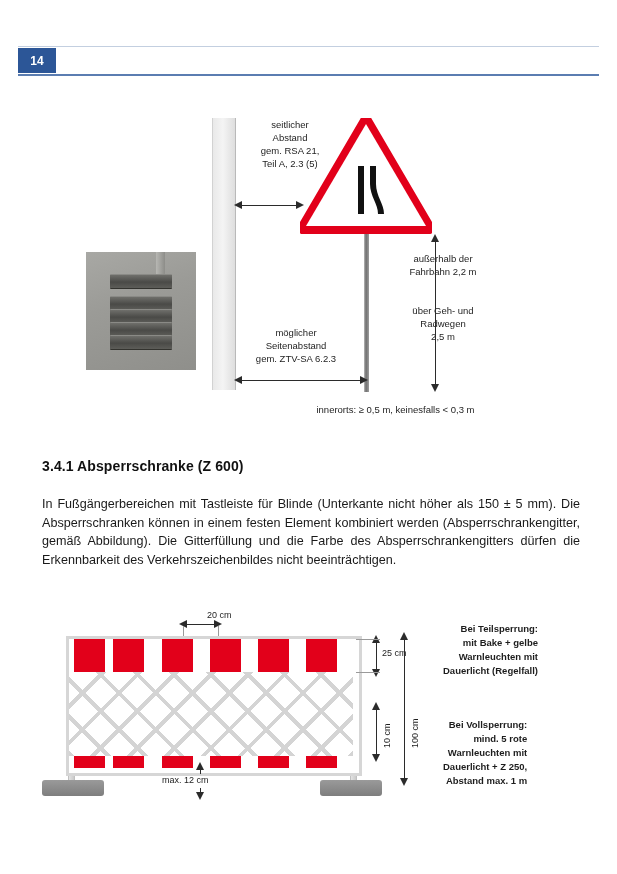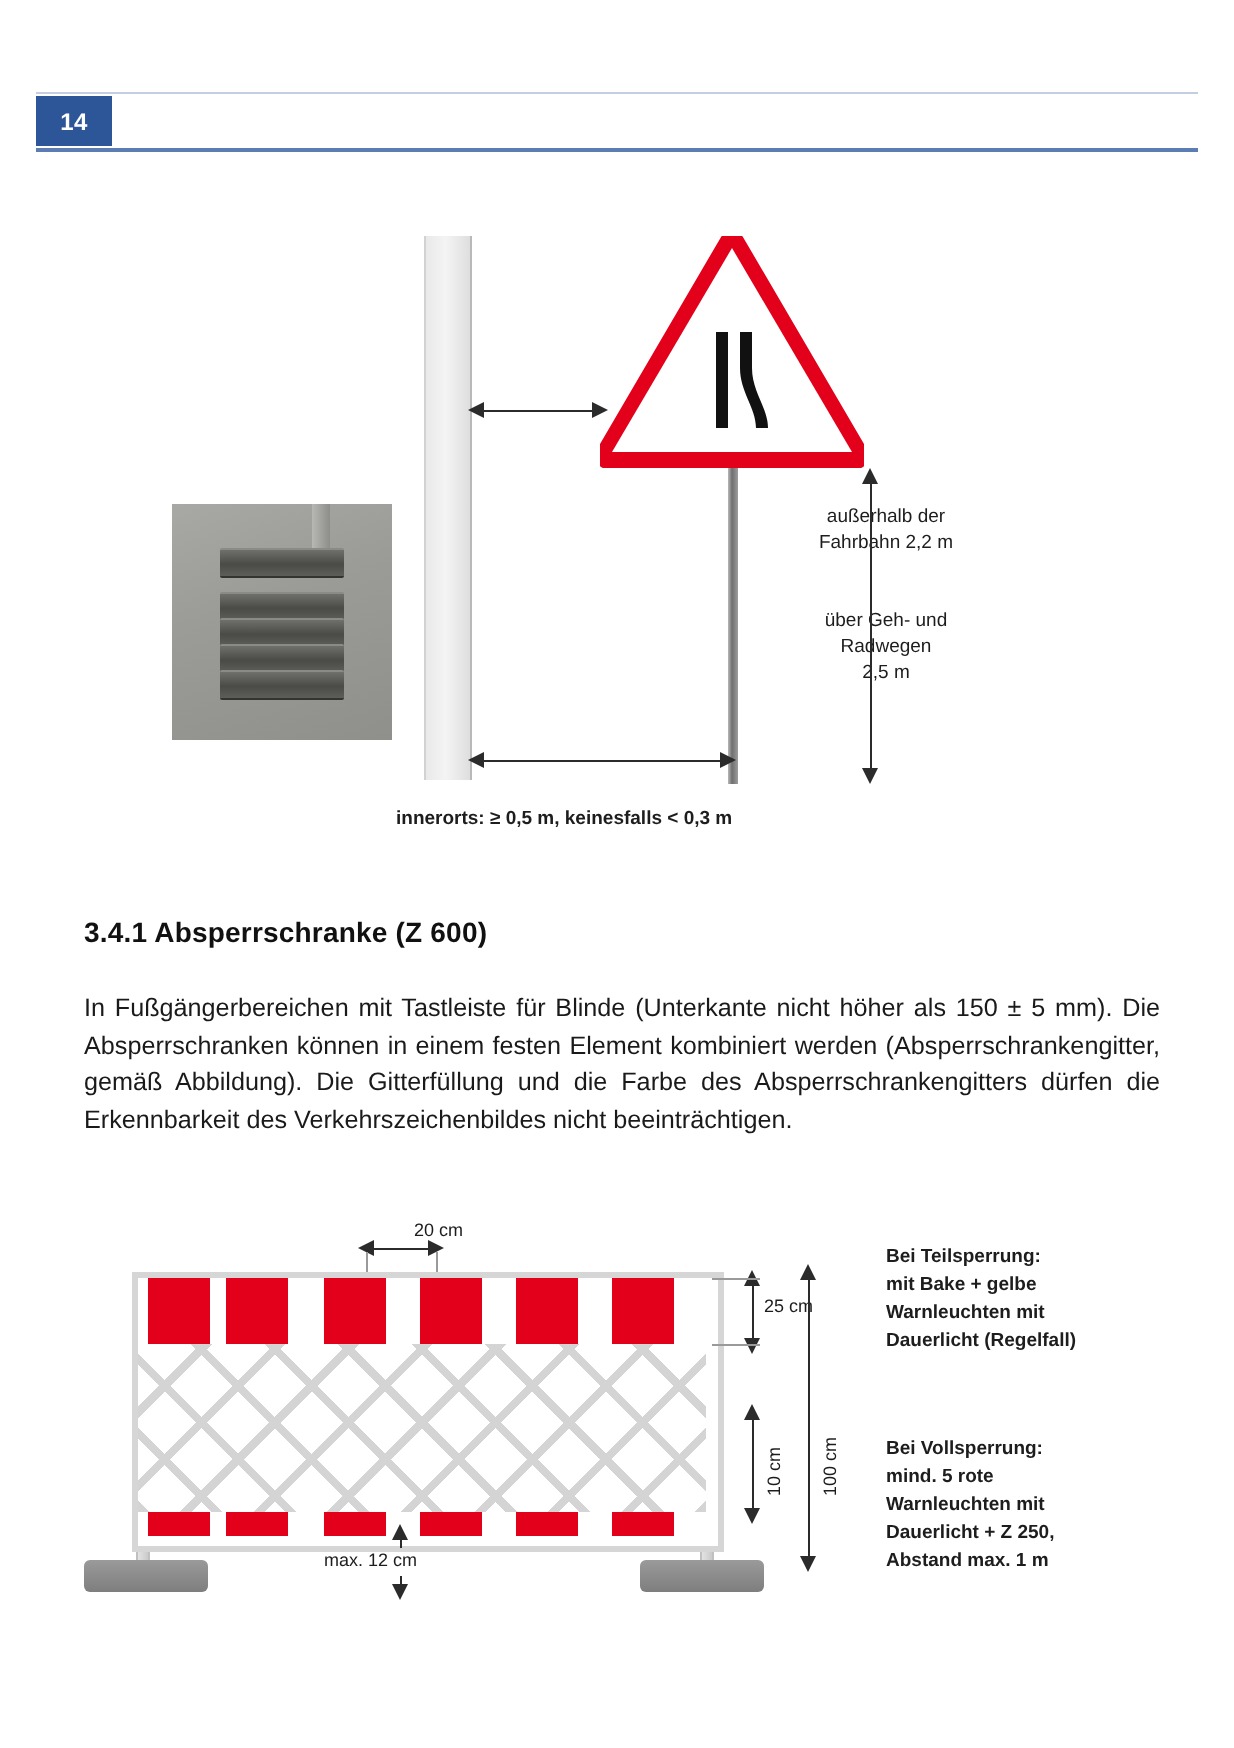--- a/index.html
+++ b/index.html
@@ -187,21 +187,22 @@
 
   
   #figure-caption {
     position: absolute;
     left: 198px;
     top: 403px;
     width: 395px;
     font-size: 9.5px;
     line-height: 13.5px;
     color: #1d1d1d;
-    font-weight: bold;
+    font-weight: normal;
+    text-align: center;
   }
   #figure-caption .it { font-style: italic; }
 
   
   #section-heading {
     position: absolute;
     left: 42px;
     top: 458px;
     font-size: 14px;
     font-weight: bold;
@@ -219,20 +220,21 @@
     text-align: justify;
   }
 
   
   #figure-barrier {
     position: absolute;
     left: 0;
     top: 608px;
     width: 617px;
     height: 210px;
+    text-align: right;
   }
   .barrier-frame {
     position: absolute;
     left: 66px;
     top: 28px;
     width: 296px;
     height: 140px;
     background: #ffffff;
     border: 3px solid #d6d6d6;
     box-sizing: border-box;
@@ -344,24 +346,31 @@
 
   <div class="sign-post"></div>
 
   <svg class="sign-tri" viewBox="0 0 132 116">
     <polygon points="66,4 128,110 4,110" fill="#ffffff" stroke="#e2001a" stroke-width="13" stroke-linejoin="round"></polygon>
     <polygon points="66,6 126,108 6,108" fill="#ffffff"></polygon>
     <path d="M58,48 L58,96 L64,96 L64,48 Z" fill="#111111"></path>
     <path d="M76,48 L76,66 C76,78 84,86 84,96 L78,96 C78,86 70,78 70,66 L70,48 Z" fill="#111111"></path>
   </svg>
 
+  <div class="lbl" style="left:236px; top:18px; width:108px; white-space:pre-line;">seitlicher
+Abstand
+gem. RSA 21,
+Teil A, 2.3 (5)</div>
   <div class="dim-h" style="left:238px; top:105px; width:62px;"></div>
   <div class="arrow-l" style="left:234px; top:101px;"></div>
   <div class="arrow-r" style="left:296px; top:101px;"></div>
 
+  <div class="lbl" style="left:234px; top:226px; width:124px; white-space:pre-line;">möglicher
+Seitenabstand
+gem. ZTV-SA 6.2.3</div>
   <div class="dim-h" style="left:238px; top:280px; width:126px;"></div>
   <div class="arrow-l" style="left:234px; top:276px;"></div>
   <div class="arrow-r" style="left:360px; top:276px;"></div>
 
   <div class="lbl" style="left:378px; top:152px; width:130px; white-space:pre-line;">außerhalb der
 Fahrbahn 2,2 m</div>
   <div class="lbl" style="left:378px; top:204px; width:130px; white-space:pre-line;">über Geh- und
 Radwegen
 2,5 m</div>
   <div class="dim-v" style="left:435px; top:140px; height:146px;"></div>

